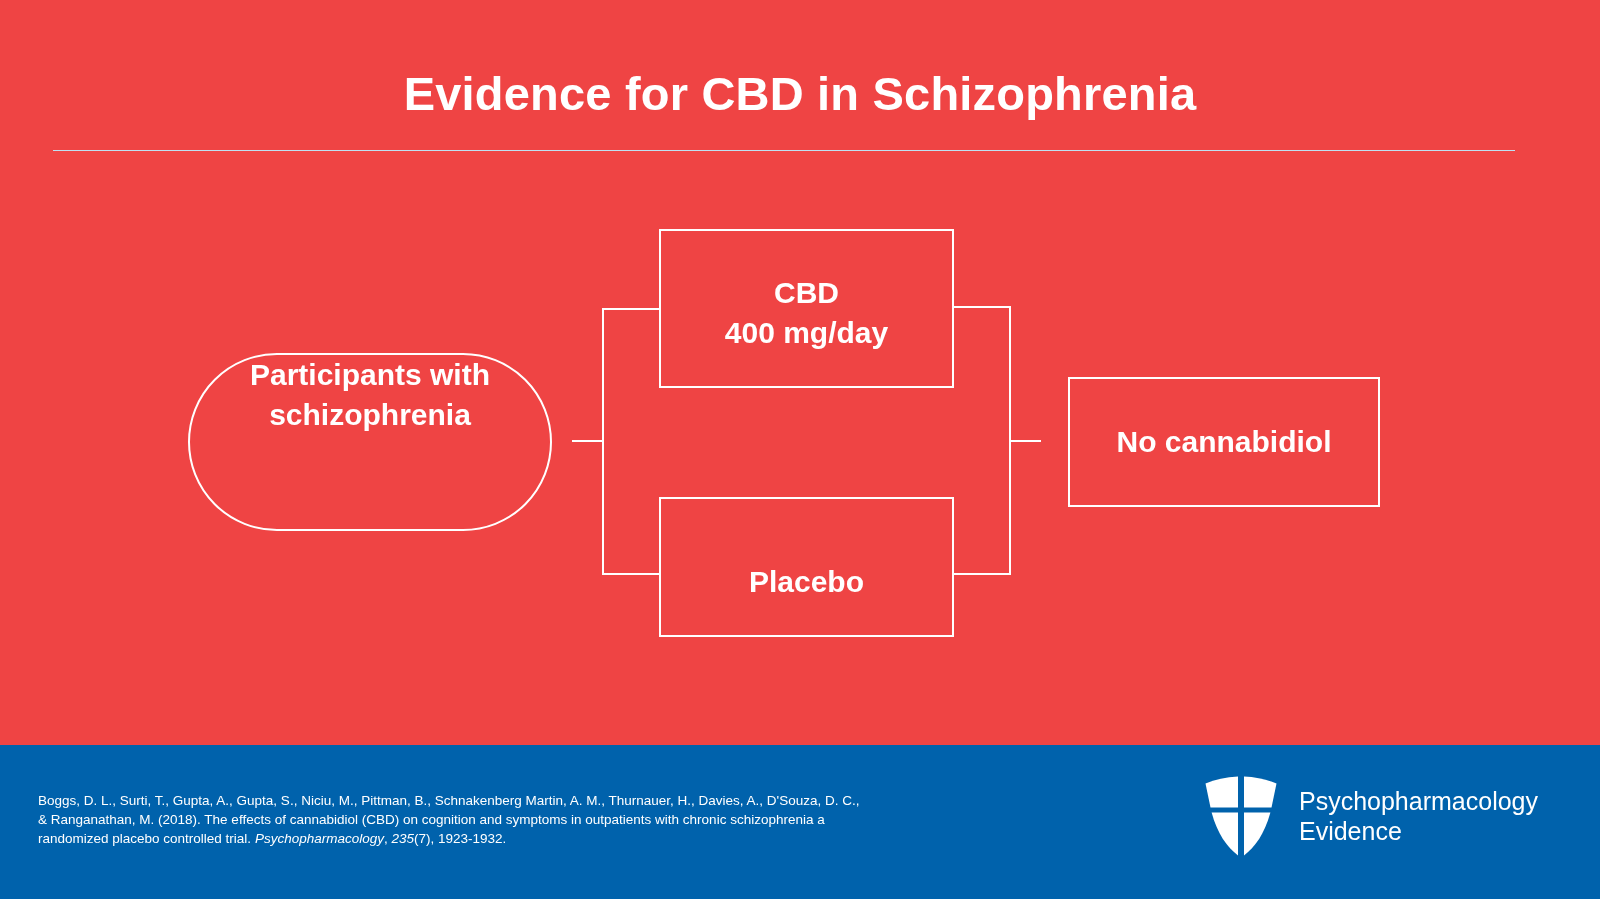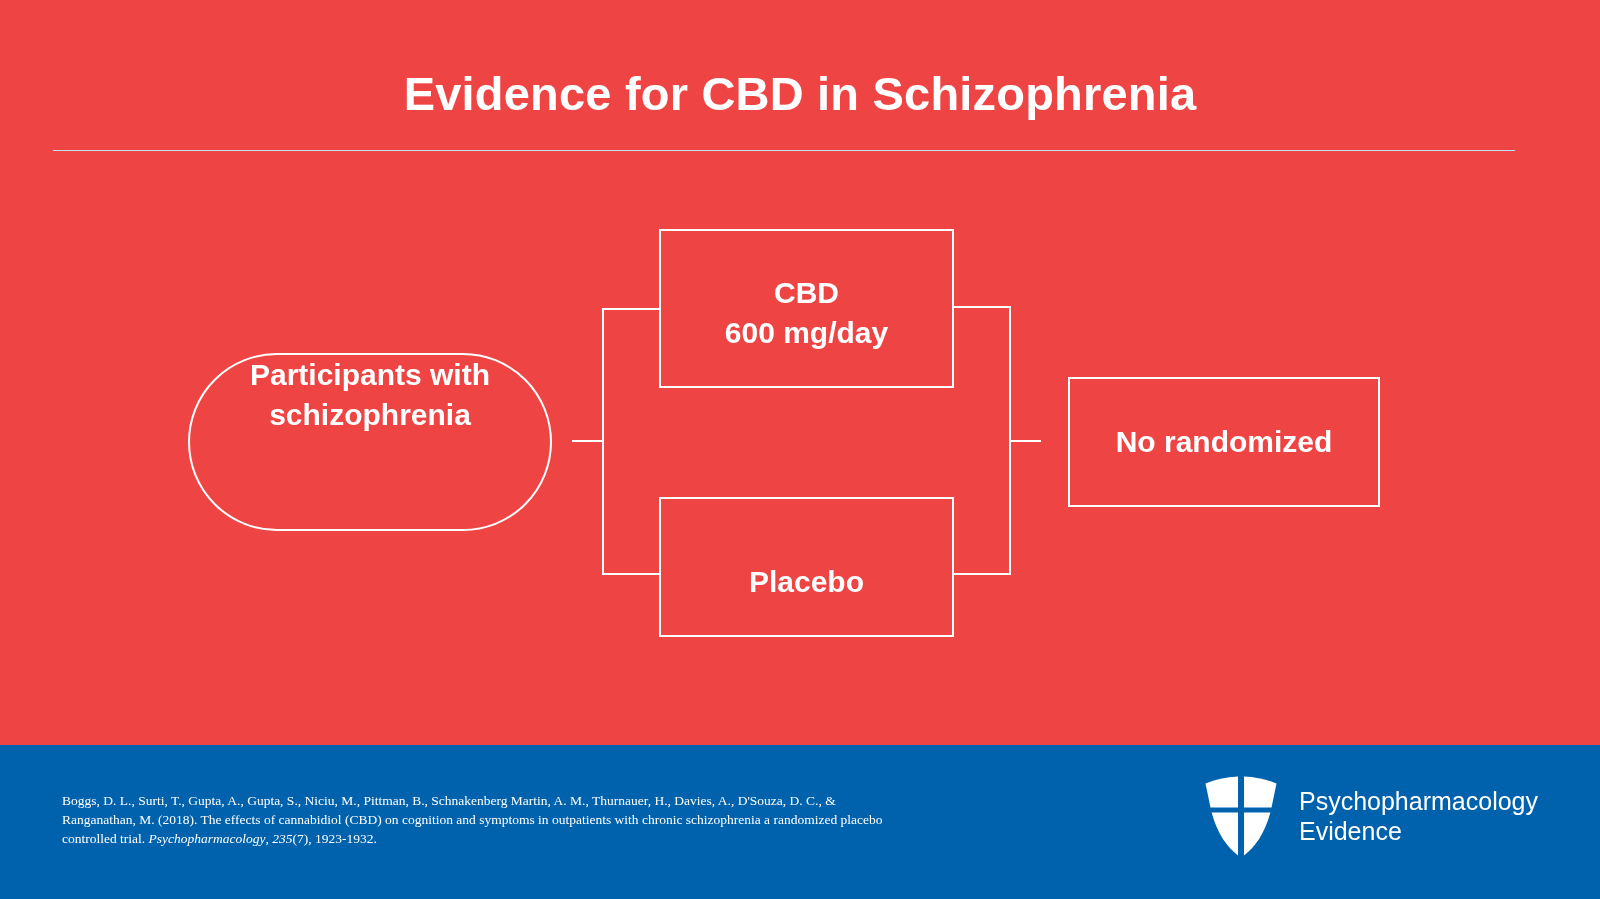--- a/index.html
+++ b/index.html
@@ -106,26 +106,26 @@
 
   
   #footer {
     position:absolute;
     left:0; top:745px;
     width:1600px; height:154px;
     background:#0062AC;
   }
   #citation {
     position:absolute;
-    left:62px; top:46px;
+    left:38px; top:46px;
     width:830px;
     color:#FFFFFF;
     font-size:13.5px;
     line-height:1.42;
-    font-family:Liberation Serif, serif;
+    font-family:Liberation Sans, sans-serif;
   }
   #citation em { font-style:italic; }
 
   #logo-group {
     position:absolute;
     right:62px; top:28px;
     display:flex;
     align-items:center;
     gap:18px;
   }
@@ -154,30 +154,30 @@
     <div class="node" id="node-participants">
       <div>
         <span>Participants with</span><br>
         <span>schizophrenia</span>
       </div>
     </div>
 
     <div class="node" id="node-cbd">
       <div>
         <span>CBD</span><br>
-        <span>600 mg/day</span>
+        <span>400 mg/day</span>
       </div>
     </div>
 
     <div class="node" id="node-placebo">
       <div>Placebo</div>
     </div>
 
     <div class="node" id="node-nodiff">
-      <div>No randomized</div>
+      <div>No cannabidiol</div>
     </div>
 
     <div class="conn" id="conn-l-stem"></div>
     <div class="conn" id="conn-l-spine"></div>
     <div class="conn" id="conn-l-arm-top"></div>
     <div class="conn" id="conn-l-arm-bot"></div>
 
     <div class="conn" id="conn-r-arm-top"></div>
     <div class="conn" id="conn-r-arm-bot"></div>
     <div class="conn" id="conn-r-spine"></div>

